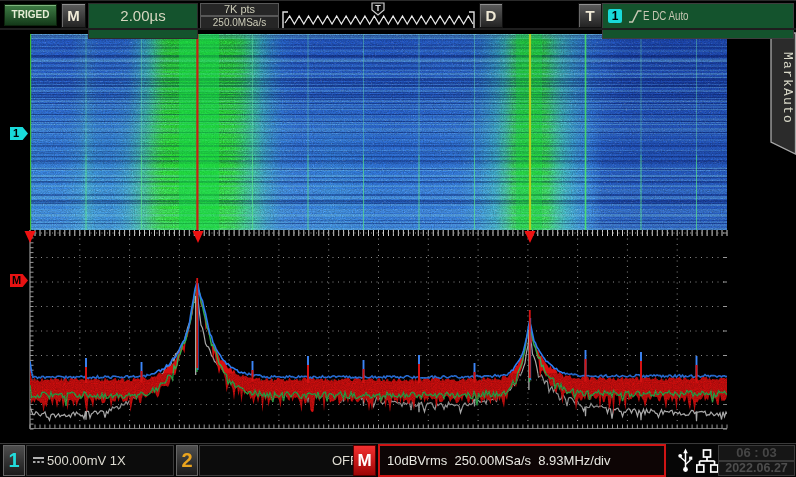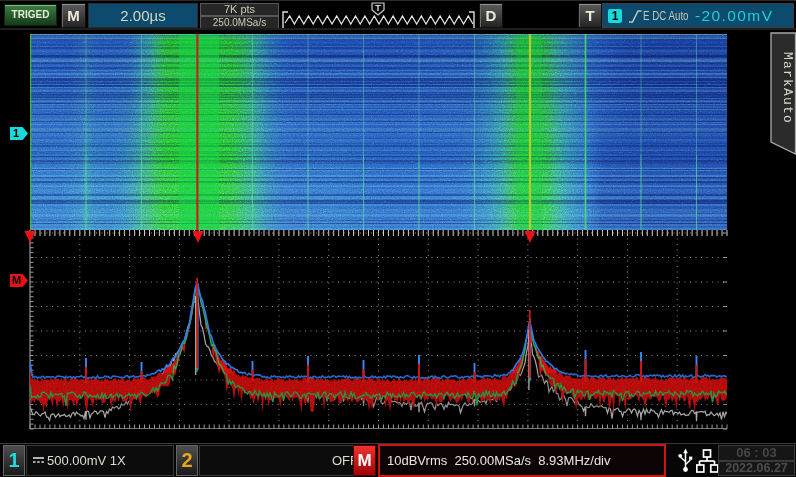--- a/index.html
+++ b/index.html
@@ -1,18 +1,18 @@
 <!DOCTYPE html>
 <html><head><meta charset="utf-8"><style>
 *{margin:0;padding:0;box-sizing:border-box;font-family:"Liberation Sans",sans-serif;}
 html,body{width:796px;height:477px;background:#000;overflow:hidden;}
 body{position:relative;}
 .abs{position:absolute;}
 .btn{position:absolute;top:2px;height:25px;background:linear-gradient(#5c5c5c,#232323);border:1px solid #101010;box-shadow:inset 0 1px 0 #909090, inset 1px 0 0 #6a6a6a;color:#efe9d6;font-weight:bold;font-size:15px;text-align:center;line-height:23px;}
-.infobox{position:absolute;top:2px;height:25px;background:#0c4a6e;border:1px solid #2c2c2c;color:#d6d6c0;font-size:15px;text-align:center;line-height:23px;}
+.infobox{position:absolute;top:2px;height:36px;background:#14532d;border:1px solid #2c2c2c;color:#d6d6c0;font-size:15px;text-align:center;line-height:23px;}
 </style></head><body>
 
 <svg class="abs" style="left:0;top:0" width="796" height="477" viewBox="0 0 796 477">
 <defs>
 <linearGradient id="wf" x1="0" y1="0" x2="1" y2="0">
         <stop offset="0.00%" stop-color="#2e6ade"></stop>
         <stop offset="3.59%" stop-color="#2d68de"></stop>
         <stop offset="5.74%" stop-color="#2b64dc"></stop>
         <stop offset="7.60%" stop-color="#3376d8"></stop>
         <stop offset="8.46%" stop-color="#3376d8"></stop>
@@ -681,21 +681,20 @@
  <div class="abs" style="left:200px;top:2px;width:79px;height:13px;background:#262626;border:1px solid #585858;color:#ccccb8;font-size:11px;text-align:center;line-height:11px;">7K pts</div>
  <div class="abs" style="left:200px;top:15px;width:79px;height:14px;background:#262626;border:1px solid #585858;color:#ccccb8;font-size:10px;text-align:center;line-height:12px;">250.0MSa/s</div>
  <div class="btn" style="left:479px;width:24px;">D</div>
  <div class="btn" style="left:578px;width:24px;">T</div>
  <div class="infobox" style="left:602px;width:192px;text-align:left;border-color:#3e3e3e;">
    <span style="position:absolute;left:5px;top:5px;width:14px;height:14px;background:#19dada;border-radius:2px;color:#000;font-size:12px;font-weight:bold;text-align:center;line-height:14px;">1</span>
    <svg style="position:absolute;left:25px;top:5px;" width="15" height="15">
         <path d="M1,13 h3.5 L10,2 h3.5" fill="none" stroke="#c8c8b4" stroke-width="1.5"></path>
       </svg>
    <span style="position:absolute;left:40px;top:0;color:#c8c8b4;font-size:12.5px;line-height:24px;display:inline-block;transform:scaleX(0.78);transform-origin:0 50%;">E DC Auto</span>
-   <span style="position:absolute;left:92px;top:0;color:#1cd2d2;font-size:15.5px;line-height:24px;letter-spacing:1.4px;">-20.00mV</span>
  </div>
 </div>
 <div class="abs" style="left:0;top:28px;width:796px;height:2px;background:#1e1e1e;"></div>
 
 <div class="abs" style="left:10px;top:127px;width:18px;height:13px;background:#19dada;clip-path:polygon(0 0,70% 0,100% 50%,70% 100%,0 100%);color:#000;font-size:11px;font-weight:bold;text-align:left;line-height:13px;"><span style="margin-left:3px;">1</span></div>
 <div class="abs" style="left:10px;top:274px;width:18px;height:13px;background:#e81212;clip-path:polygon(0 0,70% 0,100% 50%,70% 100%,0 100%);color:#000;font-size:11px;font-weight:bold;text-align:left;line-height:13px;"><span style="margin-left:2px;">M</span></div>
 
 <div class="abs" style="left:0;top:443px;width:796px;height:34px;background:#060606;border-top:1px solid #3a3a3a;">
  <div class="abs" style="left:3px;top:1px;width:22px;height:31px;background:linear-gradient(#4e4e4e,#1b1b1b);border:1px solid #666;color:#22dcdc;font-size:20px;font-weight:bold;text-align:center;line-height:29px;">1</div>
  <div class="abs" style="left:26px;top:1px;width:148px;height:31px;background:#0c0c0c;border:1px solid #3a3a3a;color:#dedcd2;font-size:13px;line-height:29px;">

